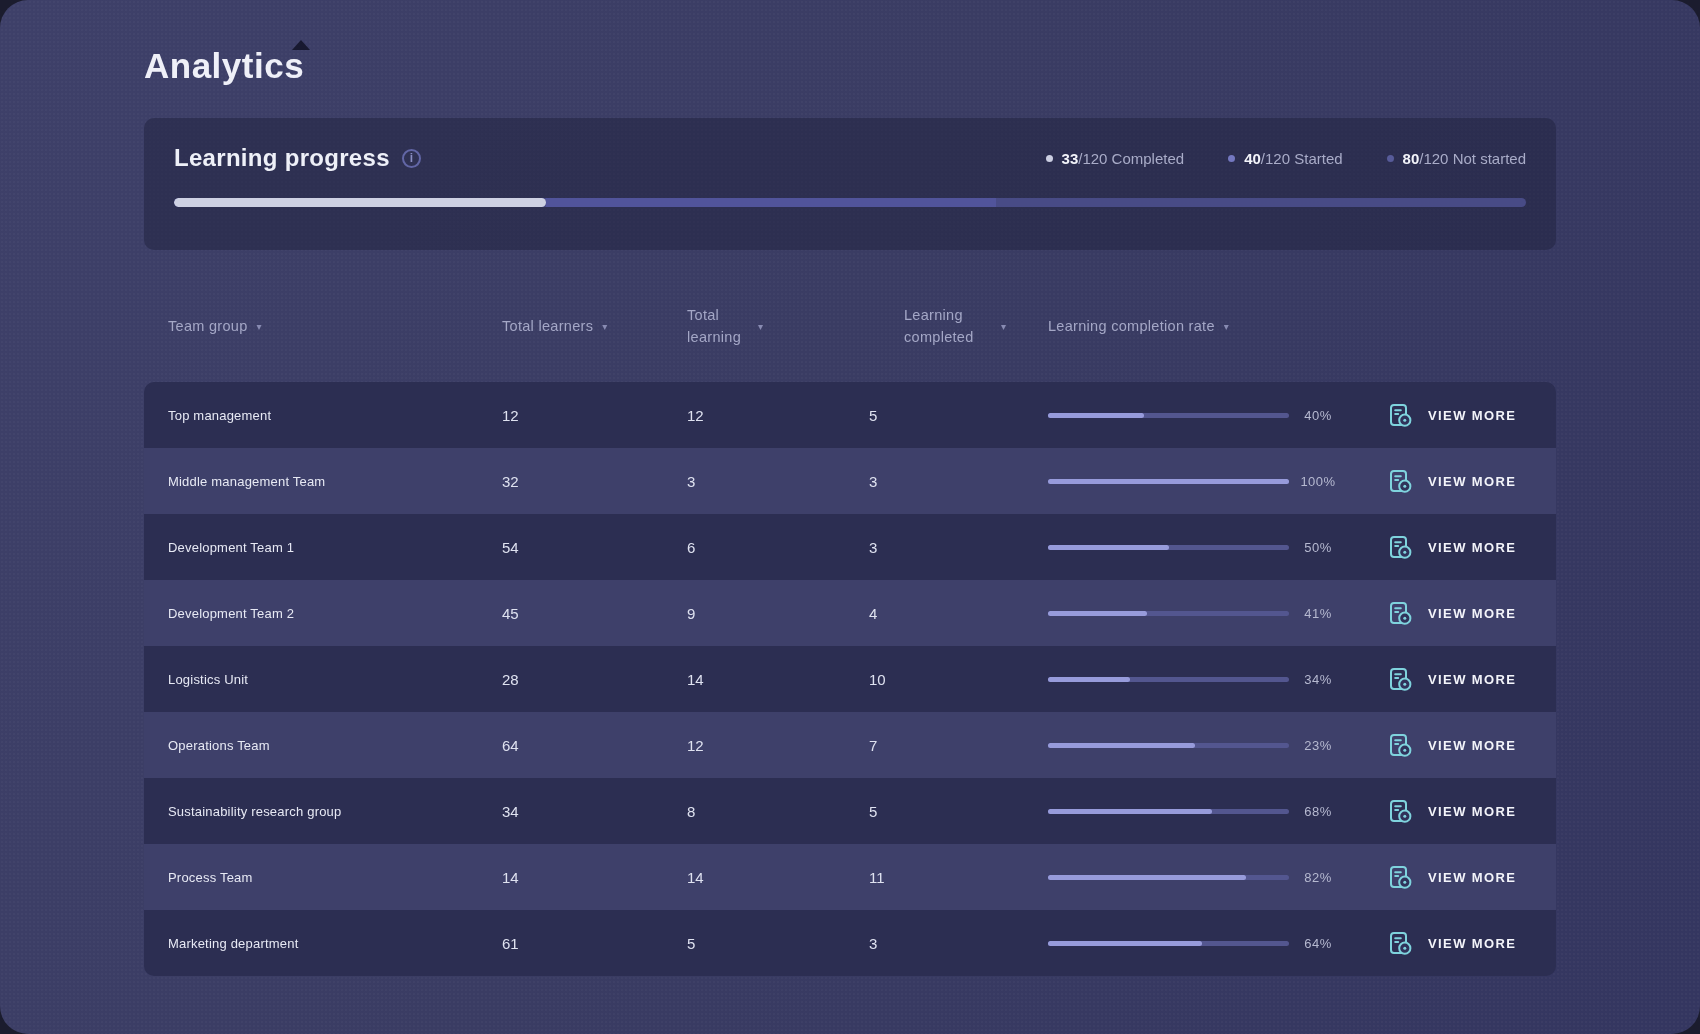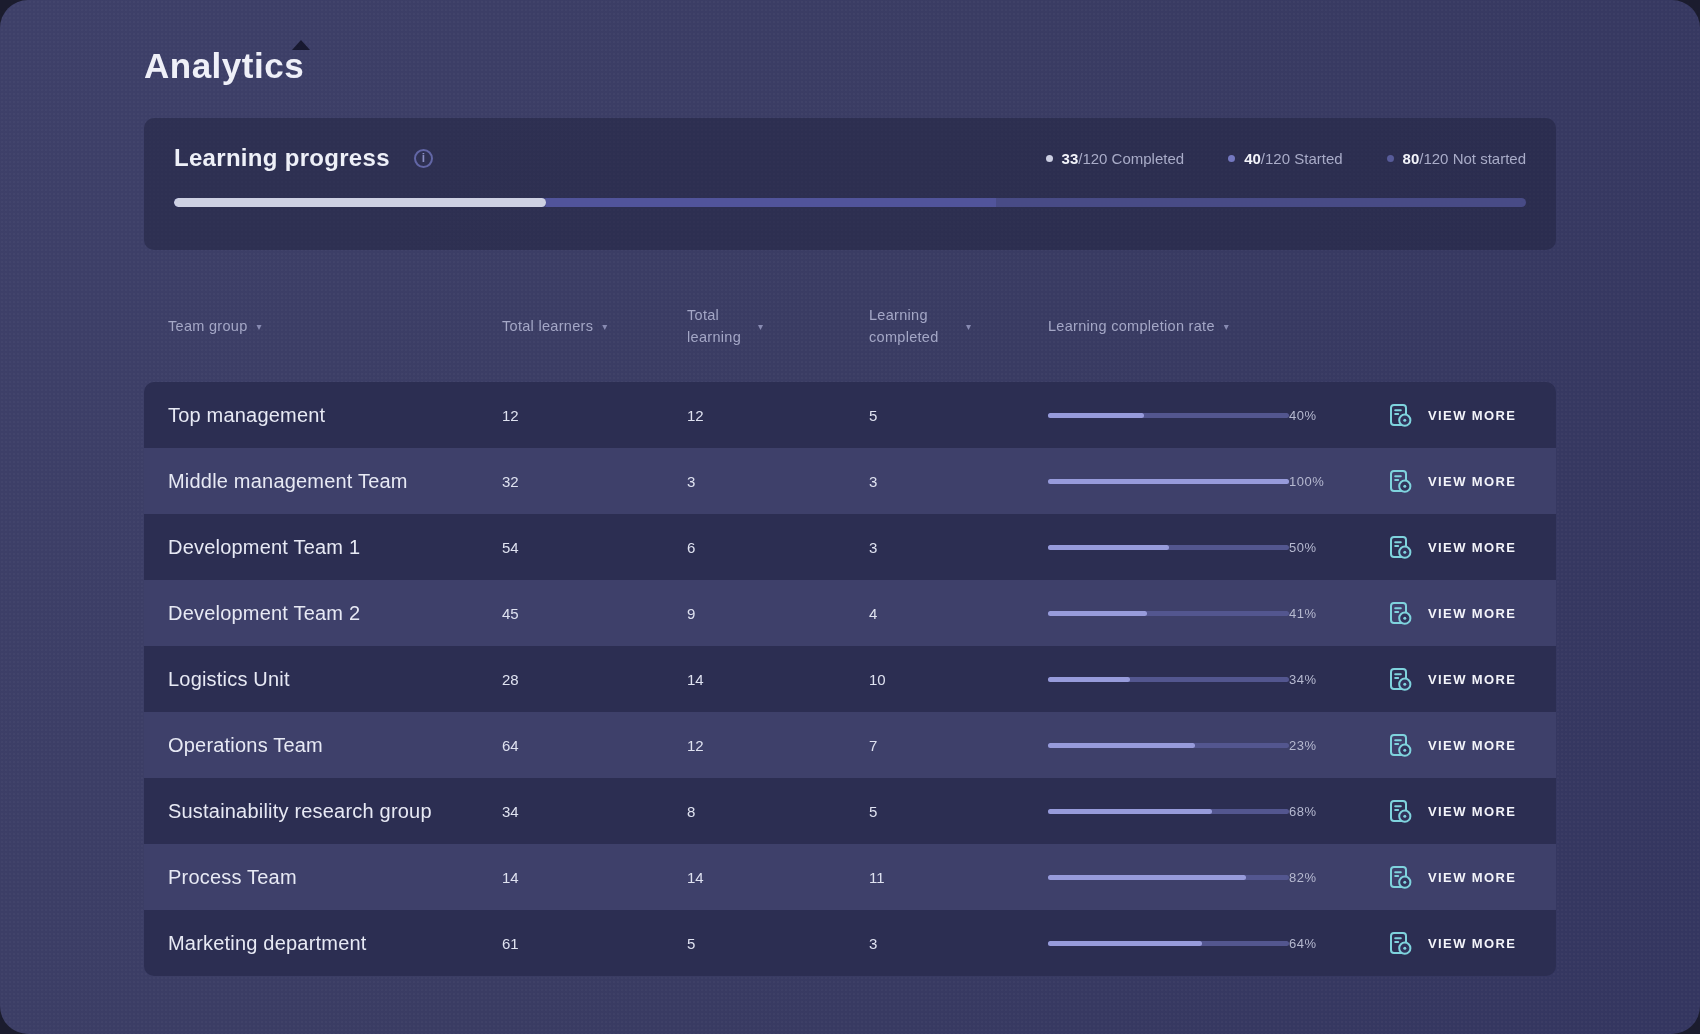--- a/index.html
+++ b/index.html
@@ -23,21 +23,21 @@
     border-left:9px solid transparent; border-right:9px solid transparent;
     border-bottom:10px solid #181930;
   }
 
   
   .progress-card {
     margin-top:32px; height:132px; border-radius:10px;
     background:rgba(35,36,66,0.55); padding:26px 30px 0 30px;
   }
   .card-top { display:flex; align-items:center; justify-content:space-between; }
-  .card-title-row { display:flex; align-items:center; gap:24px; }
+  .card-title-row { display:flex; align-items:center; gap:12px; }
   .card-title { font-size:24px; font-weight:700; color:#eef0f8; letter-spacing:0.3px; }
   .info-icon {
     width:19px; height:19px; border:2px solid #6266a6; border-radius:50%;
     color:#8a8ec4; font-size:12px; font-weight:700; display:flex; align-items:center; justify-content:center;
     cursor:pointer;
   }
   .legend { display:flex; align-items:center; gap:44px; }
   .legend-item { display:flex; align-items:center; gap:9px; font-size:15px; }
   .legend-dot { width:7px; height:7px; border-radius:50%; flex:0 0 auto; }
   .legend-value { font-weight:700; color:#f3f4fa; }
@@ -46,35 +46,35 @@
   .big-bar { margin-top:26px; height:9px; border-radius:5px; overflow:hidden; display:flex; background:#484b86; }
   .big-bar .seg { height:100%; }
   .seg-completed { border-radius:5px; }
 
   
   .table-header { display:grid; grid-template-columns:358px 185px 182px 179px 299px 1fr;
     align-items:center; margin-top:48px; min-height:56px; }
   .hdr { display:flex; align-items:center; gap:9px; font-size:14.5px; color:#a4a7c6; letter-spacing:0.3px; }
   .hdr:first-child { padding-left:24px; }
   .hdr .lbl.narrow-sm { max-width:62px; line-height:1.55; }
-  .hdr .lbl.narrow-md { max-width:88px; line-height:1.55; }
+  .hdr .lbl.narrow-md { max-width:88px; line-height:1.55;margin-left:35px; }
   .sort-caret { font-size:10px; color:#888bb2; cursor:pointer; }
 
   
   .table-body { margin-top:28px; border-radius:10px; overflow:hidden; }
   .row { display:grid; grid-template-columns:358px 185px 182px 179px 299px 1fr;
     align-items:center; height:66px; }
   .row:nth-child(odd)  { background:#2c2e52; }
   .row:nth-child(even) { background:#3e406a; }
-  .cell-team { padding-left:24px; font-size:20px; color:#e7e9f4; letter-spacing:0.2px; }
+  .cell-team { padding-left:24px; font-size:13px; color:#e7e9f4; letter-spacing:0.2px; }
   .cell-num  { font-size:15px; color:#dfe2f0; }
   .cell-rate { display:flex; align-items:center; }
   .mini-track { position:relative; width:241px; height:5px; border-radius:3px; background:#53568f; flex:0 0 auto; }
   .mini-fill  { position:absolute; left:0; top:0; height:5px; border-radius:3px; background:#979bdb; }
-  .cell-pct { flex:1; text-align:left; font-size:13px; color:#b6b9d0; letter-spacing:0.5px; }
+  .cell-pct { flex:1; text-align:center; font-size:13px; color:#b6b9d0; letter-spacing:0.5px; }
   .cell-action { display:flex; align-items:center; gap:14px; padding-left:40px; cursor:pointer; }
   .view-more-label { font-size:13px; font-weight:700; color:#f3f4fa; letter-spacing:1.4px; }
   .doc-eye-icon { width:27px; height:27px; flex:0 0 auto; }
 </style>
 </head>
 <body>
 
 <div class="app">
   <div class="content">
 

